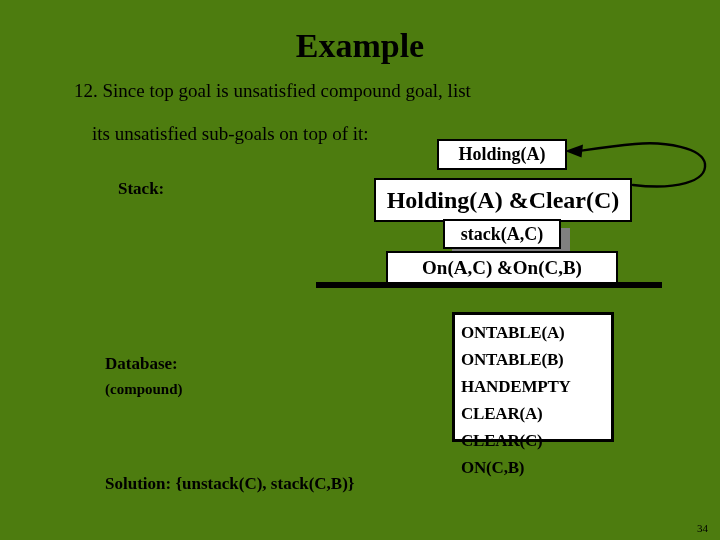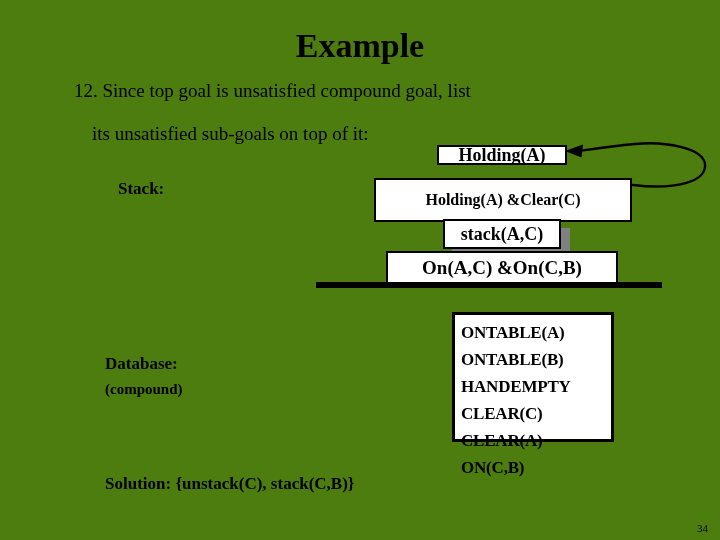--- a/index.html
+++ b/index.html
@@ -68,22 +68,22 @@
     border: 2px solid #000000;
     background: #ffffff;
     font-weight: bold;
     text-align: center;
     white-space: nowrap;
     display: flex;
     align-items: center;
     justify-content: center;
     z-index: 3;
   }
-  #box-holding      { left: 437px; top: 145px; width: 130px; height: 20px; font-size: 18px; text-align: center; }
-  #box-holding-clear{ left: 374px; top: 178px; width: 258px; height: 44px; font-size: 16px; z-index: 4;}
+  #box-holding      { left: 437px; top: 139px; width: 130px; height: 31px; font-size: 18px; text-align: center; }
+  #box-holding-clear{ left: 374px; top: 178px; width: 258px; height: 44px; font-size: 24px; z-index: 4;}
   #box-stack        { left: 443px; top: 219px; width: 118px; height: 30px; font-size: 18px; z-index: 4;}
   #box-on           { left: 386px; top: 251px; width: 232px; height: 34px; font-size: 19px; }
 
   
   #box-stack-shadow {
     position: absolute;
     left: 452px;
     top: 228px;
     width: 118px;
     height: 30px;
@@ -178,20 +178,20 @@
 
   <svg id="arrow-svg" viewBox="0 0 165 80" xmlns="http://www.w3.org/2000/svg">
     <path d="M 78 47 C 120 52, 152 44, 150 26 C 148 10, 110 3, 80 6 C 58 8, 38 11, 24 13" fill="none" stroke="#000000" stroke-width="2.4" stroke-linecap="round"></path>
     <path d="M 10 13 L 28 6.5 L 26.5 19.5 Z" fill="#000000"></path>
   </svg>
 
   <div id="db-box">
     <div class="db-item">ONTABLE(A)</div>
     <div class="db-item">ONTABLE(B)</div>
     <div class="db-item">HANDEMPTY</div>
+    <div class="db-item">CLEAR(A)</div>
     <div class="db-item">CLEAR(C)</div>
-    <div class="db-item">CLEAR(A)</div>
     <div class="db-item">ON(C,B)</div>
   </div>
 
   <div id="page-number">34</div>
 
 </div>
 
 </body></html>

